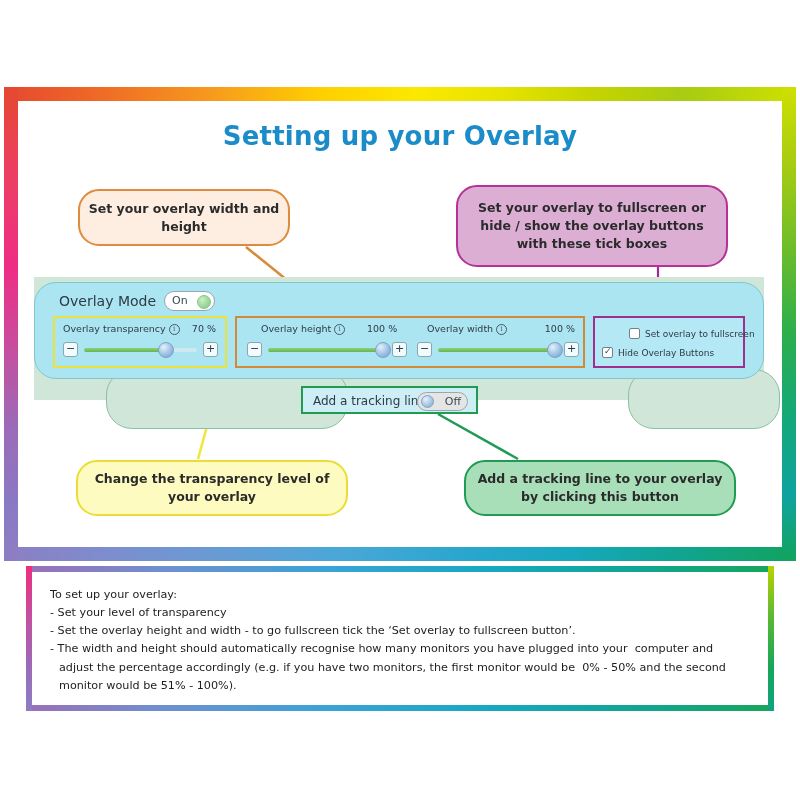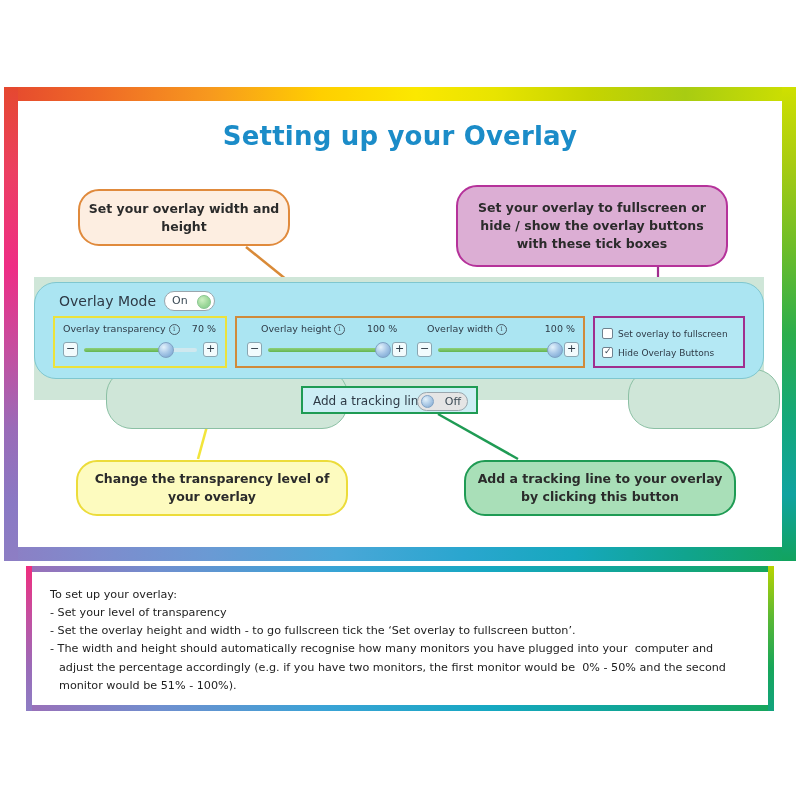--- a/index.html
+++ b/index.html
@@ -362,21 +362,21 @@
         <div class="sq-btn" style="left:0;">−</div>
         <div class="track" style="left:21px;width:120px;">
           <div class="track-fill" style="width:100%;"></div>
         </div>
         <div class="knob" style="left:130px;"></div>
         <div class="sq-btn" style="right:0;">+</div>
       </div>
     </div>
 
     <div class="grp grp-checks">
-      <div class="chk-row" style="top:10px;">
+      <div class="chk-row" style="top:10px;margin-left:27px;">
         <span class="chk-box"></span><span>Set overlay to fullscreen</span>
       </div>
       <div class="chk-row" style="top:29px;">
         <span class="chk-box checked"></span><span>Hide Overlay Buttons</span>
       </div>
     </div>
 
   </div>
 
   <div class="tracking">

